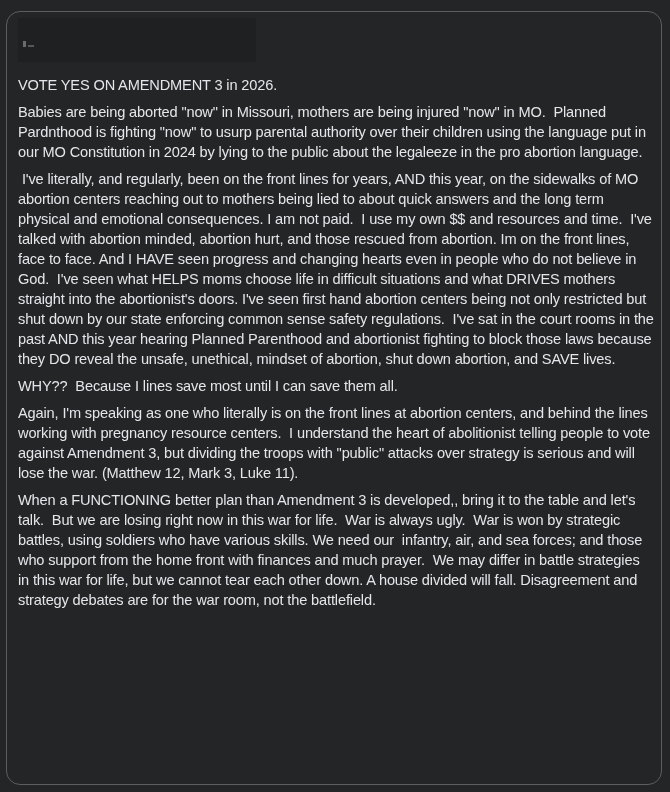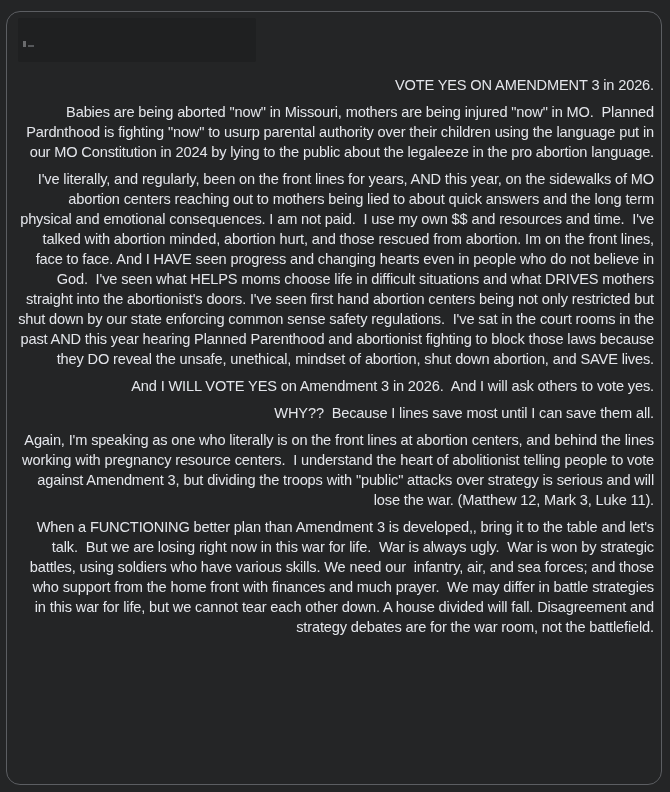--- a/index.html
+++ b/index.html
@@ -57,35 +57,33 @@
       top: 75px;
       width: 636px;
       font-size: 14.6px;
       line-height: 20px;
       letter-spacing: -0.15px;
       color: #e4e6eb;
     }
     .post-body p {
       margin: 0 0 7px 0;
       white-space: pre-wrap;
-      text-align: right;
     }
   </style>
 </head>
 <body>
 
 <div class="card">
 </div>
 
 <div class="redacted-header">
   <span class="mark"></span>
   <span class="mark2"></span>
 </div>
 
 <div class="post-body">
   <p>VOTE YES ON AMENDMENT 3 in 2026.</p>
   <p>Babies are being aborted "now" in Missouri, mothers are being injured "now" in MO.  Planned Pardnthood is fighting "now" to usurp parental authority over their children using the language put in our MO Constitution in 2024 by lying to the public about the legaleeze in the pro abortion language.</p>
   <p> I've literally, and regularly, been on the front lines for years, AND this year, on the sidewalks of MO abortion centers reaching out to mothers being lied to about quick answers and the long term physical and emotional consequences. I am not paid.  I use my own $$ and resources and time.  I've talked with abortion minded, abortion hurt, and those rescued from abortion. Im on the front lines, face to face. And I HAVE seen progress and changing hearts even in people who do not believe in God.  I've seen what HELPS moms choose life in difficult situations and what DRIVES mothers straight into the abortionist's doors. I've seen first hand abortion centers being not only restricted but shut down by our state enforcing common sense safety regulations.  I've sat in the court rooms in the past AND this year hearing Planned Parenthood and abortionist fighting to block those laws because they DO reveal the unsafe, unethical, mindset of abortion, shut down abortion, and SAVE lives.</p>
-  <p>And I WILL VOTE YES on Amendment 3 in 2026.  And I will ask others to vote yes.</p>
   <p>WHY??  Because I lines save most until I can save them all.</p>
   <p>Again, I'm speaking as one who literally is on the front lines at abortion centers, and behind the lines working with pregnancy resource centers.  I understand the heart of abolitionist telling people to vote against Amendment 3, but dividing the troops with "public" attacks over strategy is serious and will lose the war. (Matthew 12, Mark 3, Luke 11).</p>
   <p>When a FUNCTIONING better plan than Amendment 3 is developed,, bring it to the table and let's talk.  But we are losing right now in this war for life.  War is always ugly.  War is won by strategic battles, using soldiers who have various skills. We need our  infantry, air, and sea forces; and those who support from the home front with finances and much prayer.  We may differ in battle strategies in this war for life, but we cannot tear each other down. A house divided will fall. Disagreement and strategy debates are for the war room, not the battlefield.</p>
 </div>
 
 </body></html>

